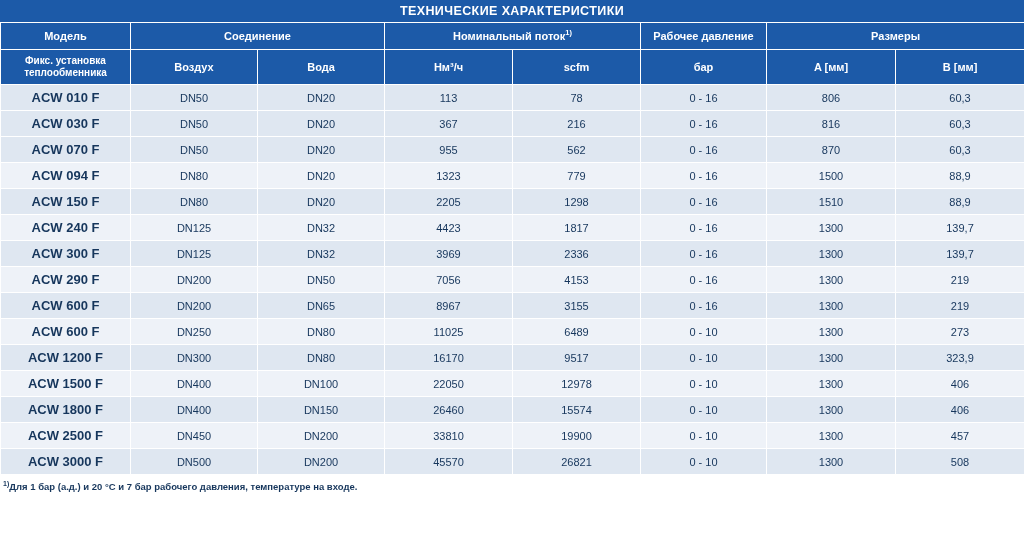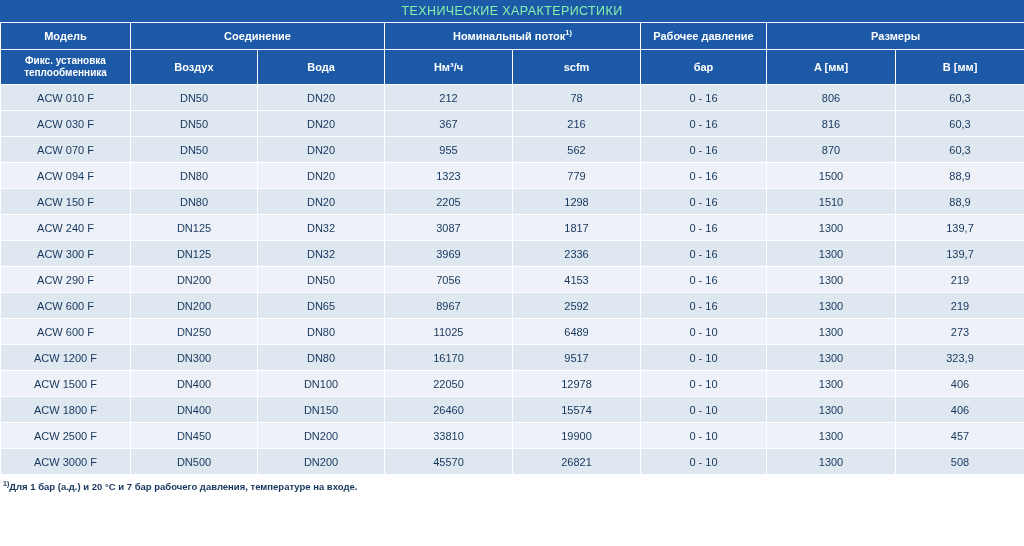--- a/index.html
+++ b/index.html
@@ -17,23 +17,23 @@
   .sheet {
     width: 1024px;
     height: 546px;
     position: relative;
     box-sizing: border-box;
   }
   
   .title-bar {
     height: 22px;
     background: #1c5aa8;
-    color: #86efac;
+    color: #ffffff;
     font-size: 12.5px;
-    font-weight: normal;
+    font-weight: bold;
     letter-spacing: 0.4px;
     display: flex;
     align-items: center;
     justify-content: center;
     text-transform: uppercase;
   }
   
   table.specs {
     width: 1024px;
     border-collapse: collapse;
@@ -68,22 +68,22 @@
     vertical-align: super;
   }
   tbody td {
     height: 25px;
     font-size: 11px;
     color: #16365c;
   }
   tbody tr.odd td { background: #dfe7f1; }
   tbody tr.even td { background: #eef2f8; }
   tbody td.model {
-    font-weight: normal;
-    font-size: 11px;
+    font-weight: bold;
+    font-size: 13px;
     color: #16365c;
   }
   
   col.c0 { width: 130px; }
   col.c1 { width: 127px; }
   col.c2 { width: 127px; }
   col.c3 { width: 128px; }
   col.c4 { width: 128px; }
   col.c5 { width: 126px; }
   col.c6 { width: 129px; }
@@ -134,21 +134,21 @@
         <th class="sub">бар</th>
         <th class="sub">A [мм]</th>
         <th class="sub">B [мм]</th>
       </tr>
     </thead>
     <tbody id="table-body">
         <tr class="odd">
           <td class="model">ACW 010 F</td>
           <td>DN50</td>
           <td>DN20</td>
-          <td>212</td>
+          <td>113</td>
           <td>78</td>
           <td>0 - 16</td>
           <td>806</td>
           <td>60,3</td>
         </tr>
         <tr class="odd">
           <td class="model">ACW 030 F</td>
           <td>DN50</td>
           <td>DN20</td>
           <td>367</td>
@@ -184,21 +184,21 @@
           <td>2205</td>
           <td>1298</td>
           <td>0 - 16</td>
           <td>1510</td>
           <td>88,9</td>
         </tr>
         <tr class="even">
           <td class="model">ACW 240 F</td>
           <td>DN125</td>
           <td>DN32</td>
-          <td>3087</td>
+          <td>4423</td>
           <td>1817</td>
           <td>0 - 16</td>
           <td>1300</td>
           <td>139,7</td>
         </tr>
         <tr class="odd">
           <td class="model">ACW 300 F</td>
           <td>DN125</td>
           <td>DN32</td>
           <td>3969</td>
@@ -215,21 +215,21 @@
           <td>4153</td>
           <td>0 - 16</td>
           <td>1300</td>
           <td>219</td>
         </tr>
         <tr class="odd">
           <td class="model">ACW 600 F</td>
           <td>DN200</td>
           <td>DN65</td>
           <td>8967</td>
-          <td>2592</td>
+          <td>3155</td>
           <td>0 - 16</td>
           <td>1300</td>
           <td>219</td>
         </tr>
         <tr class="even">
           <td class="model">ACW 600 F</td>
           <td>DN250</td>
           <td>DN80</td>
           <td>11025</td>
           <td>6489</td>

